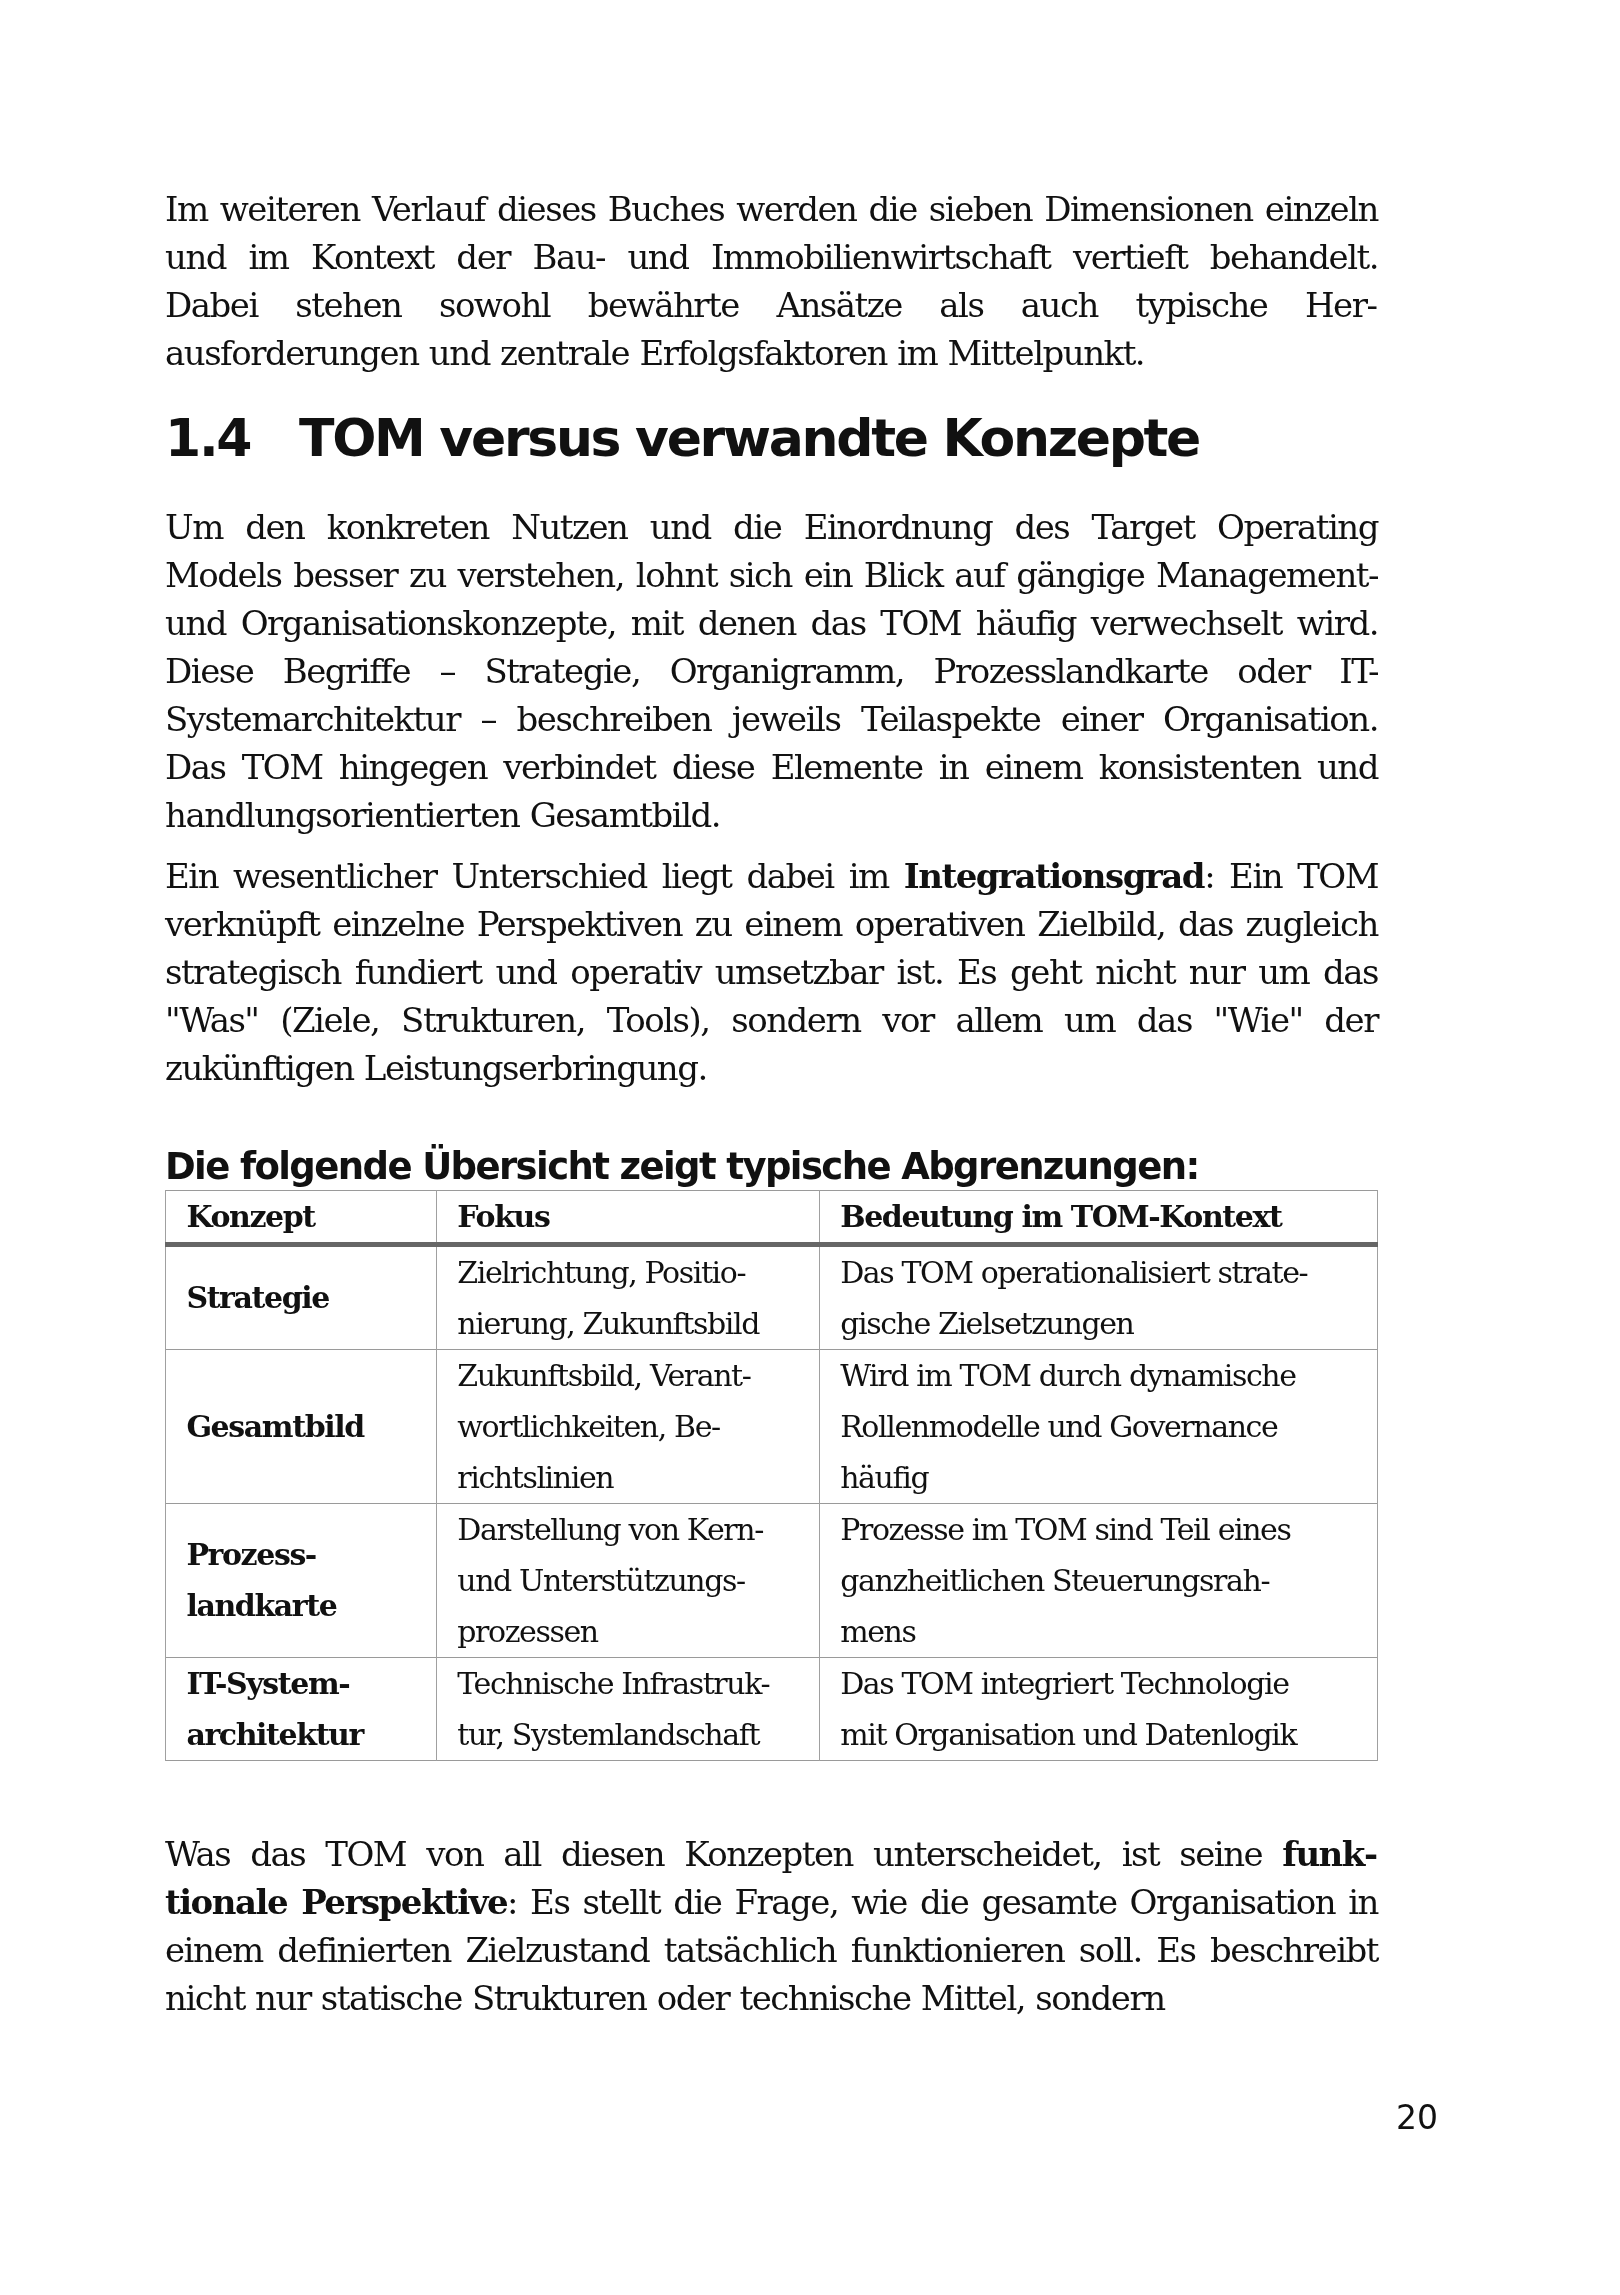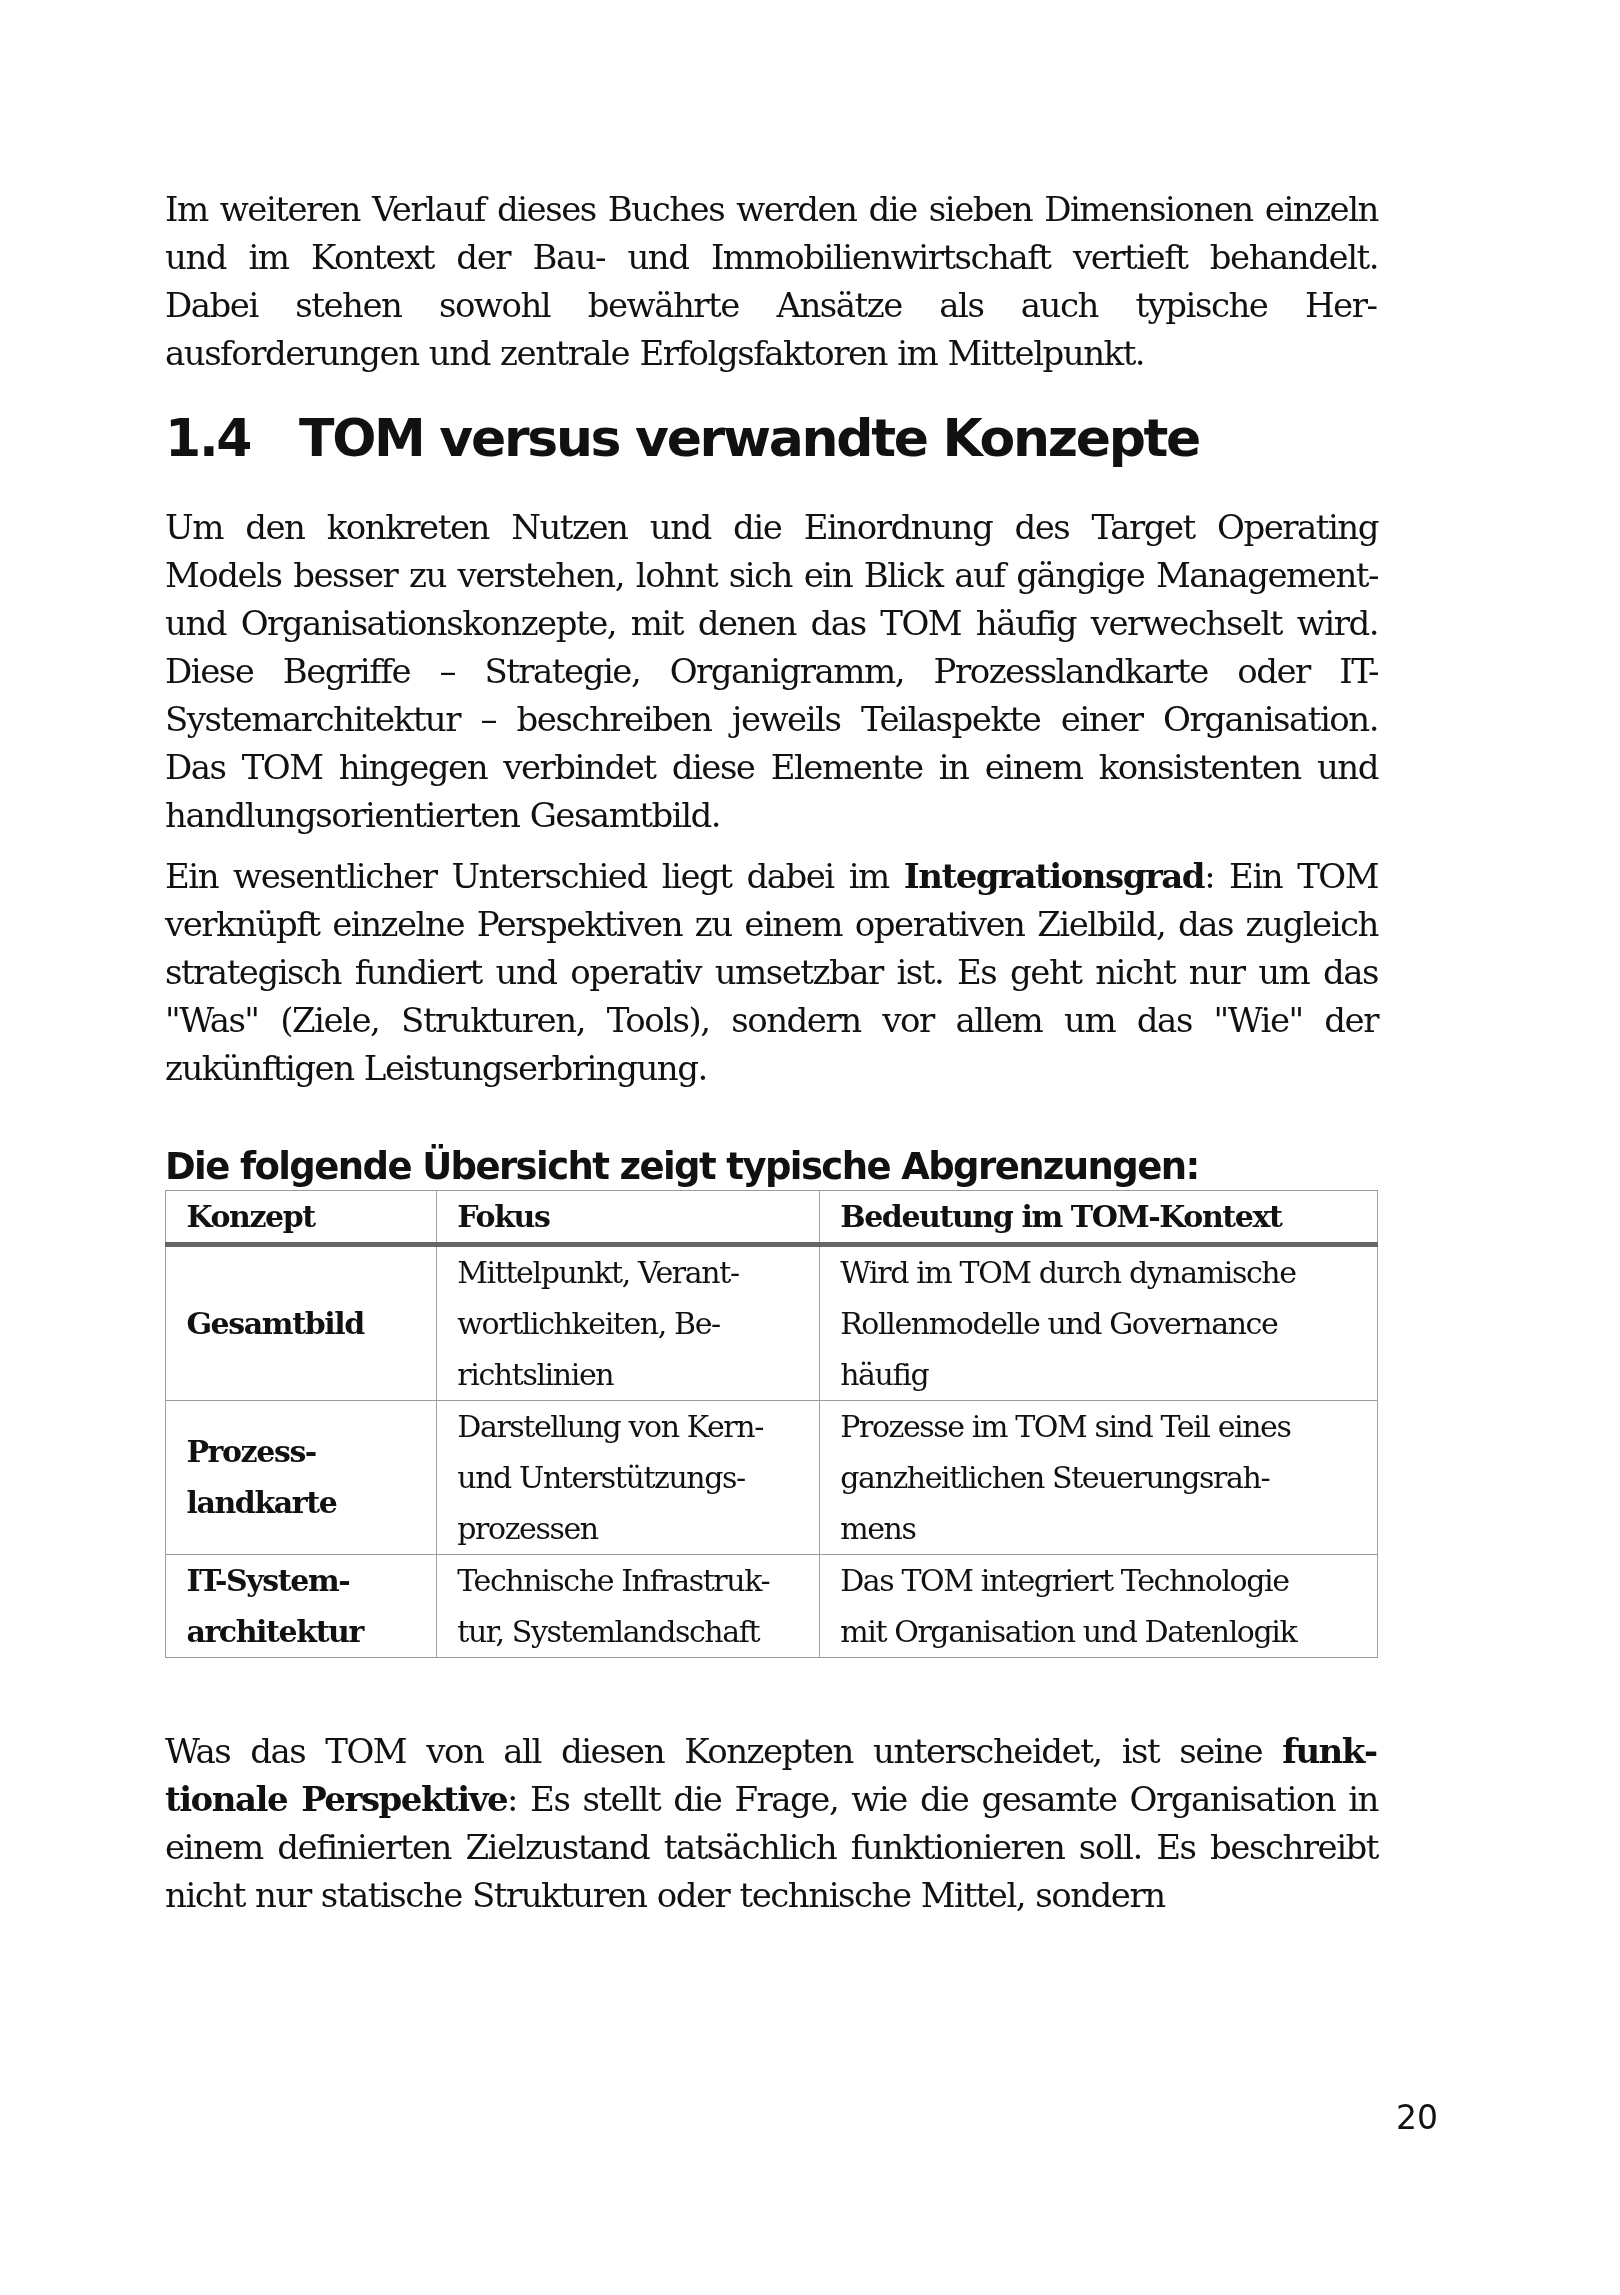--- a/index.html
+++ b/index.html
@@ -130,24 +130,37 @@
     <thead>
       <tr>
         <th class="col1">Konzept</th>
         <th class="col2">Fokus</th>
         <th>Bedeutung im TOM-Kontext</th>
       </tr>
     </thead>
     <tbody id="table-body">
         <tr class="row">
           <td class="concept">
+            <span class="cell-line">Strategie</span>
+          </td>
+          <td>
+            <span class="cell-line">Zielrichtung, Positio-</span>
+            <span class="cell-line">nierung, Zukunftsbild</span>
+          </td>
+          <td>
+            <span class="cell-line">Das TOM operationalisiert strate-</span>
+            <span class="cell-line">gische Zielsetzungen</span>
+          </td>
+        </tr>
+        <tr class="row">
+          <td class="concept">
             <span class="cell-line">Gesamtbild</span>
           </td>
           <td>
-            <span class="cell-line">Mittelpunkt, Verant-</span>
+            <span class="cell-line">Zukunftsbild, Verant-</span>
             <span class="cell-line">wortlichkeiten, Be-</span>
             <span class="cell-line">richtslinien</span>
           </td>
           <td>
             <span class="cell-line">Wird im TOM durch dynamische</span>
             <span class="cell-line">Rollenmodelle und Governance</span>
             <span class="cell-line">häufig</span>
           </td>
         </tr>
         <tr class="row">

